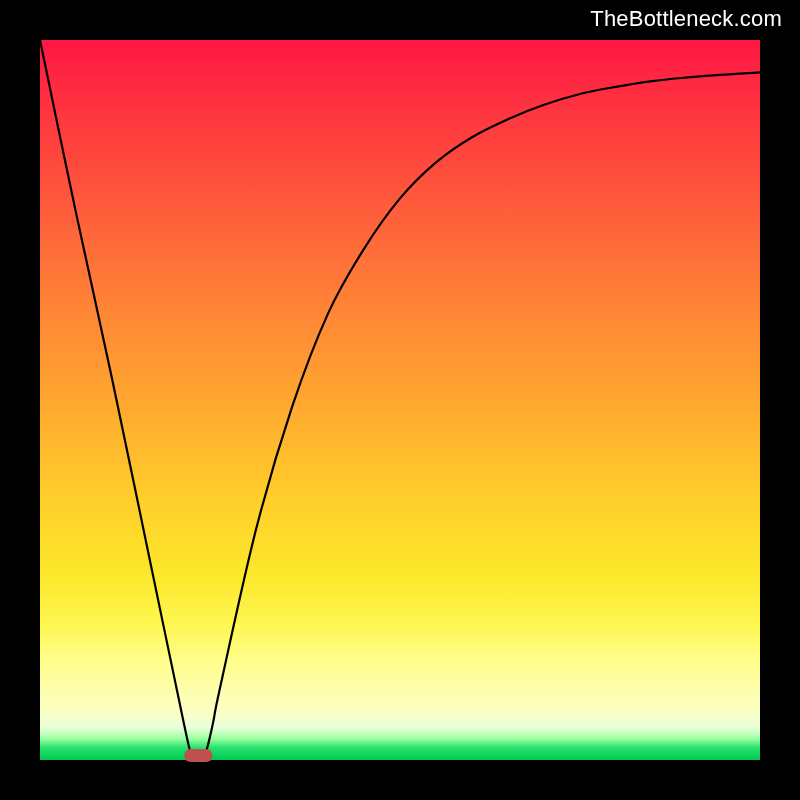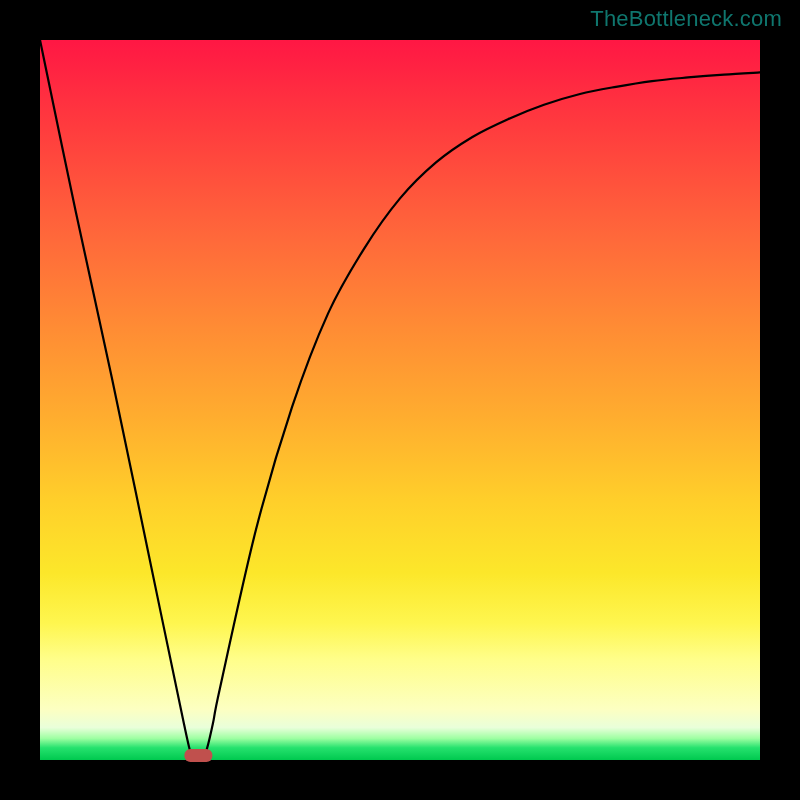--- a/index.html
+++ b/index.html
@@ -59,21 +59,21 @@
     stroke-linejoin: round;
   }
   .minimum-marker {
     fill: #c0504d;
     stroke: none;
   }
   .watermark {
     position: absolute;
     top: 6px;
     right: 18px;
-    color: #0f766e;
+    color: #ffffff;
     font-size: 22px;
     font-weight: 500;
     letter-spacing: 0.2px;
     user-select: none;
   }
 </style>
 </head>
 <body>
 
 <div class="frame">

